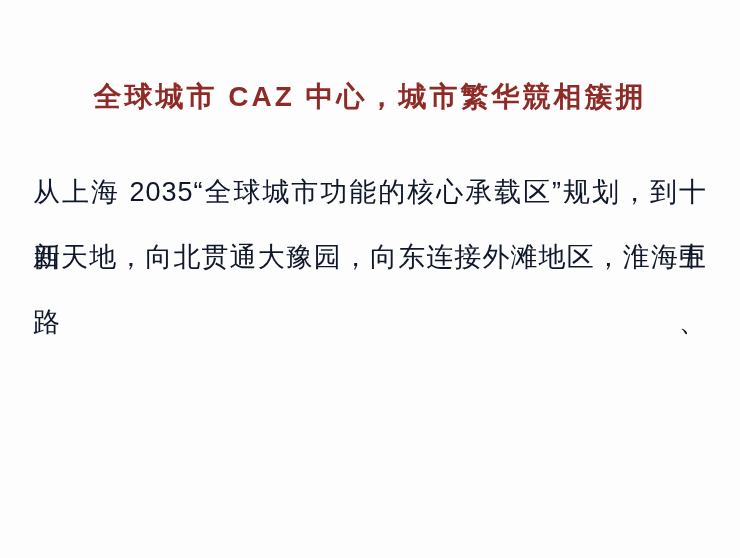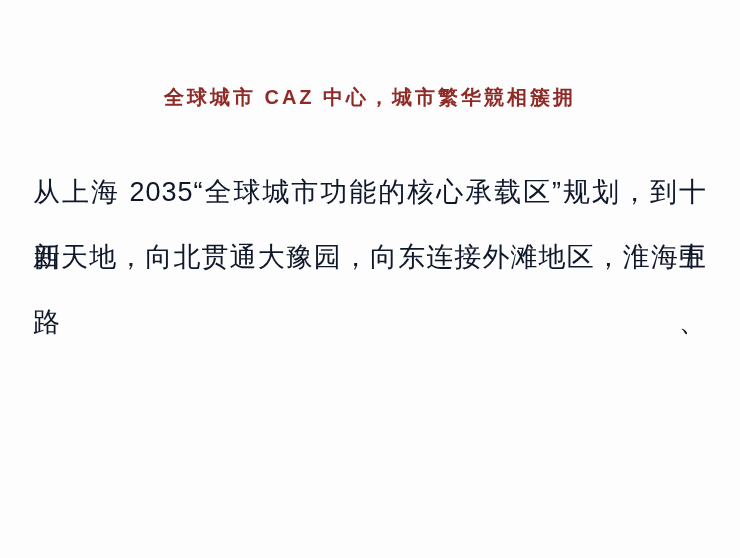--- a/index.html
+++ b/index.html
@@ -15,21 +15,21 @@
     font-family: "Liberation Sans", "DejaVu Sans", sans-serif;
   }
   .page {
     width: 740px;
     height: 558px;
     position: relative;
   }
   .title {
     margin: 78px 30px 0 30px;
     text-align: center;
-    font-size: 20px;
+    font-size: 28px;
     line-height: 38px;
     font-weight: bold;
     letter-spacing: 3px;
     color: #8e2b27;
   }
   .paragraph {
     margin: 44px 33px 0 33px;
   }
   .line {
     font-size: 27px;

